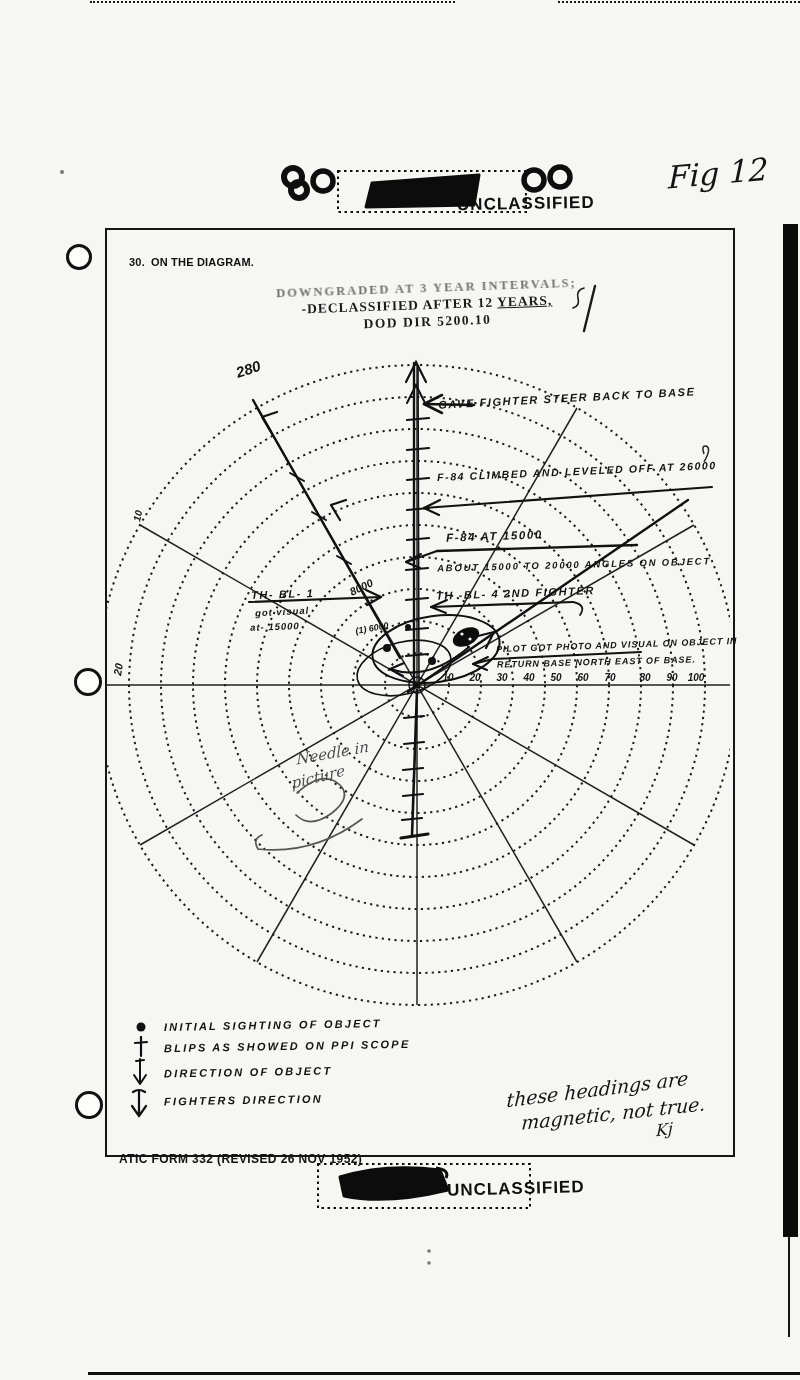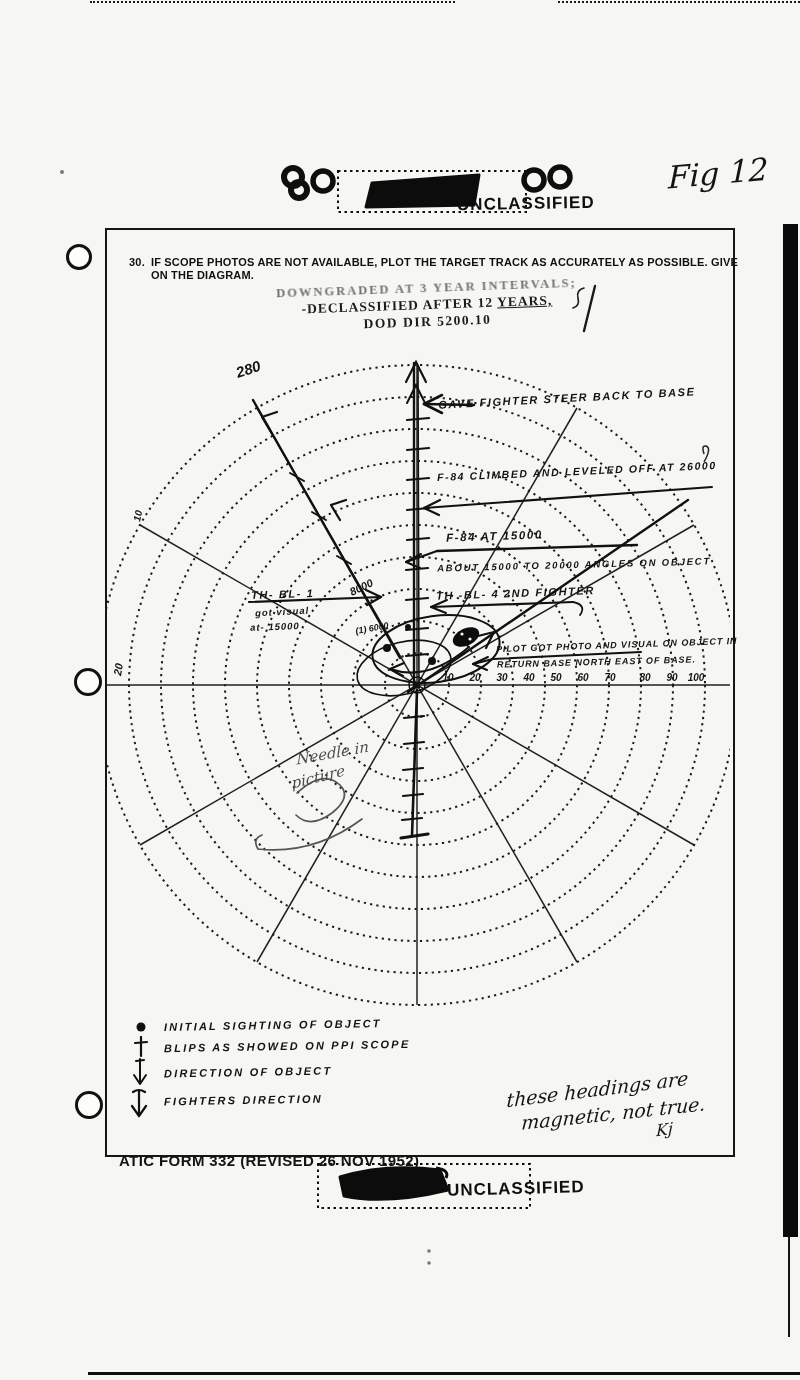--- a/index.html
+++ b/index.html
@@ -23,21 +23,21 @@
   .declass .l2{font-size:13.5px;letter-spacing:1px;margin-top:1px;white-space:nowrap;}
   .declass .l2 .u{text-decoration:underline;margin-left:4px;}
   .declass .l3{font-size:13.5px;letter-spacing:1.5px;margin-top:1px;}
   
   .hand{font-style:italic;font-weight:bold;font-size:11px;letter-spacing:1.6px;white-space:nowrap;color:#131313;}
   .hand-sm{font-size:9.5px;letter-spacing:1px;}
   .cursive{font-family:"DejaVu Serif",serif;font-style:italic;color:#141414;white-space:nowrap;}
   .pencil{font-family:"DejaVu Serif",serif;font-style:italic;color:#4c4c4c;white-space:nowrap;}
   .fig{font-family:"DejaVu Serif",serif;font-style:italic;font-size:31px;color:#141414;
        transform:rotate(-5deg) skewX(-6deg);}
-  .footer-id{font-weight:bold;font-size:15px;letter-spacing:.4px;color:#141414;white-space:nowrap;}
+  .footer-id{font-weight:bold;font-size:12px;letter-spacing:.4px;color:#141414;white-space:nowrap;}
   
   .legend-label{font-style:italic;font-weight:bold;font-size:11px;letter-spacing:2.2px;white-space:nowrap;color:#121212;}
   svg text.hnum{font-family:"Liberation Sans",sans-serif;font-style:italic;font-weight:bold;font-size:10px;fill:#151515;}
   svg text.hbear{font-family:"Liberation Sans",sans-serif;font-style:italic;font-weight:bold;fill:#151515;}
 </style>
 </head>
 <body>
 
 <div class="abs top-dots" style="left:90px;top:1px;width:365px;"></div>
 <div class="abs top-dots" style="left:558px;top:1px;width:242px;"></div>
@@ -51,21 +51,20 @@
 
 <div class="abs fig" style="left:668px;top:155px;">Fig 12</div>
 
 <div class="abs stamp-text" style="left:457px;top:194px;transform:rotate(-1deg);">UNCLASSIFIED</div>
 
 <div class="abs form-box" style="left:105px;top:228px;width:626px;height:925px;"></div>
 
 <div class="abs instr" style="left:121px;top:256px;width:612px;margin-left:8px;">
   <span class="instr-num">30.</span>
   <div>
-    <div>IF SCOPE PHOTOS ARE NOT AVAILABLE, PLOT THE TARGET TRACK AS ACCURATELY AS POSSIBLE.  GIVE</div>
     <div>ON THE DIAGRAM.</div>
   </div>
 </div>
 
 <div class="abs declass" style="left:262px;top:281px;">
   <div class="l1">DOWNGRADED AT 3 YEAR INTERVALS;</div>
   <div class="l2"><span>-DECLASSIFIED AFTER 12</span><span class="u">YEARS,</span></div>
   <div class="l3">DOD DIR 5200.10</div>
 </div>
 

